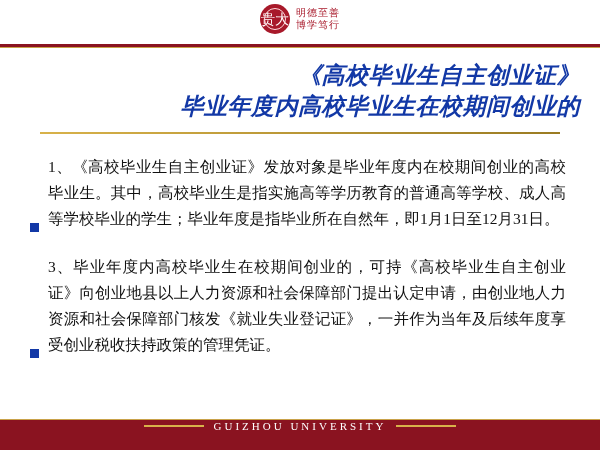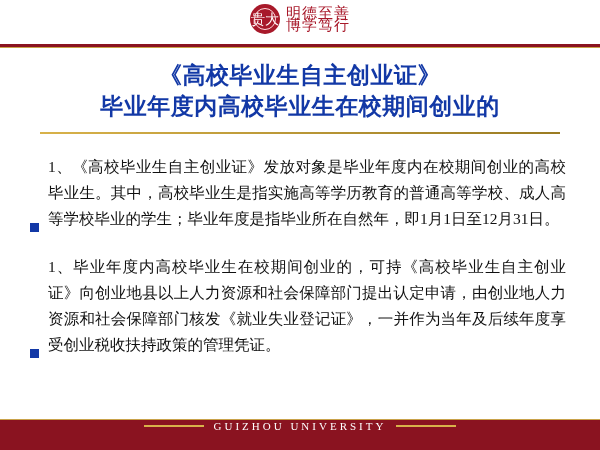--- a/index.html
+++ b/index.html
@@ -50,21 +50,21 @@
     left: 0; right: 0; top: 50%;
     transform: translateY(-50%);
     text-align: center;
     color: #fff;
     font-size: 14px;
     line-height: 9px;
     font-family: "Liberation Serif", serif;
   }
   .logo-motto {
     color: #a8192a;
-    font-size: 15px;
+    font-size: 10px;
     line-height: 12px;
     letter-spacing: 1px;
     font-family: "Liberation Serif", "DejaVu Serif", serif;
     text-align: center;
     white-space: pre-line;
   }
 
   .header-rule {
     height: 3px;
     background: #8a1320;
@@ -72,21 +72,22 @@
   }
   .header-rule-thin {
     height: 1px;
     background: #c9a24a;
     width: 100%;
   }
 
   
   .title-block {
     padding: 12px 20px 4px 20px;
-    text-align: center;
+    text-align: right;
+    font-style: italic;
   }
   .title-line {
     color: #1238a6;
     font-size: 23px;
     font-weight: bold;
     line-height: 31px;
     letter-spacing: 0.5px;
     font-family: "Liberation Serif", "DejaVu Serif", serif;
   }
   .title-underline {
@@ -177,21 +178,21 @@
   <div class="title-underline"></div>
 </div>
 
 <div class="content">
   <div class="bullet-row">
     <div class="bullet-marker"></div>
     <div class="bullet-text">1、《高校毕业生自主创业证》发放对象是毕业年度内在校期间创业的高校毕业生。其中，高校毕业生是指实施高等学历教育的普通高等学校、成人高等学校毕业的学生；毕业年度是指毕业所在自然年，即1月1日至12月31日。</div>
   </div>
   <div class="bullet-row">
     <div class="bullet-marker"></div>
-    <div class="bullet-text">1、毕业年度内高校毕业生在校期间创业的，可持《高校毕业生自主创业证》向创业地县以上人力资源和社会保障部门提出认定申请，由创业地人力资源和社会保障部门核发《就业失业登记证》，一并作为当年及后续年度享受创业税收扶持政策的管理凭证。</div>
+    <div class="bullet-text">3、毕业年度内高校毕业生在校期间创业的，可持《高校毕业生自主创业证》向创业地县以上人力资源和社会保障部门提出认定申请，由创业地人力资源和社会保障部门核发《就业失业登记证》，一并作为当年及后续年度享受创业税收扶持政策的管理凭证。</div>
   </div>
 </div>
 
 <div class="footer-top-rule"></div>
 <div class="footer">
   <div class="footer-inner">
     <div class="footer-dash"></div>
     <div class="footer-text">GUIZHOU UNIVERSITY</div>
     <div class="footer-dash"></div>
   </div>

